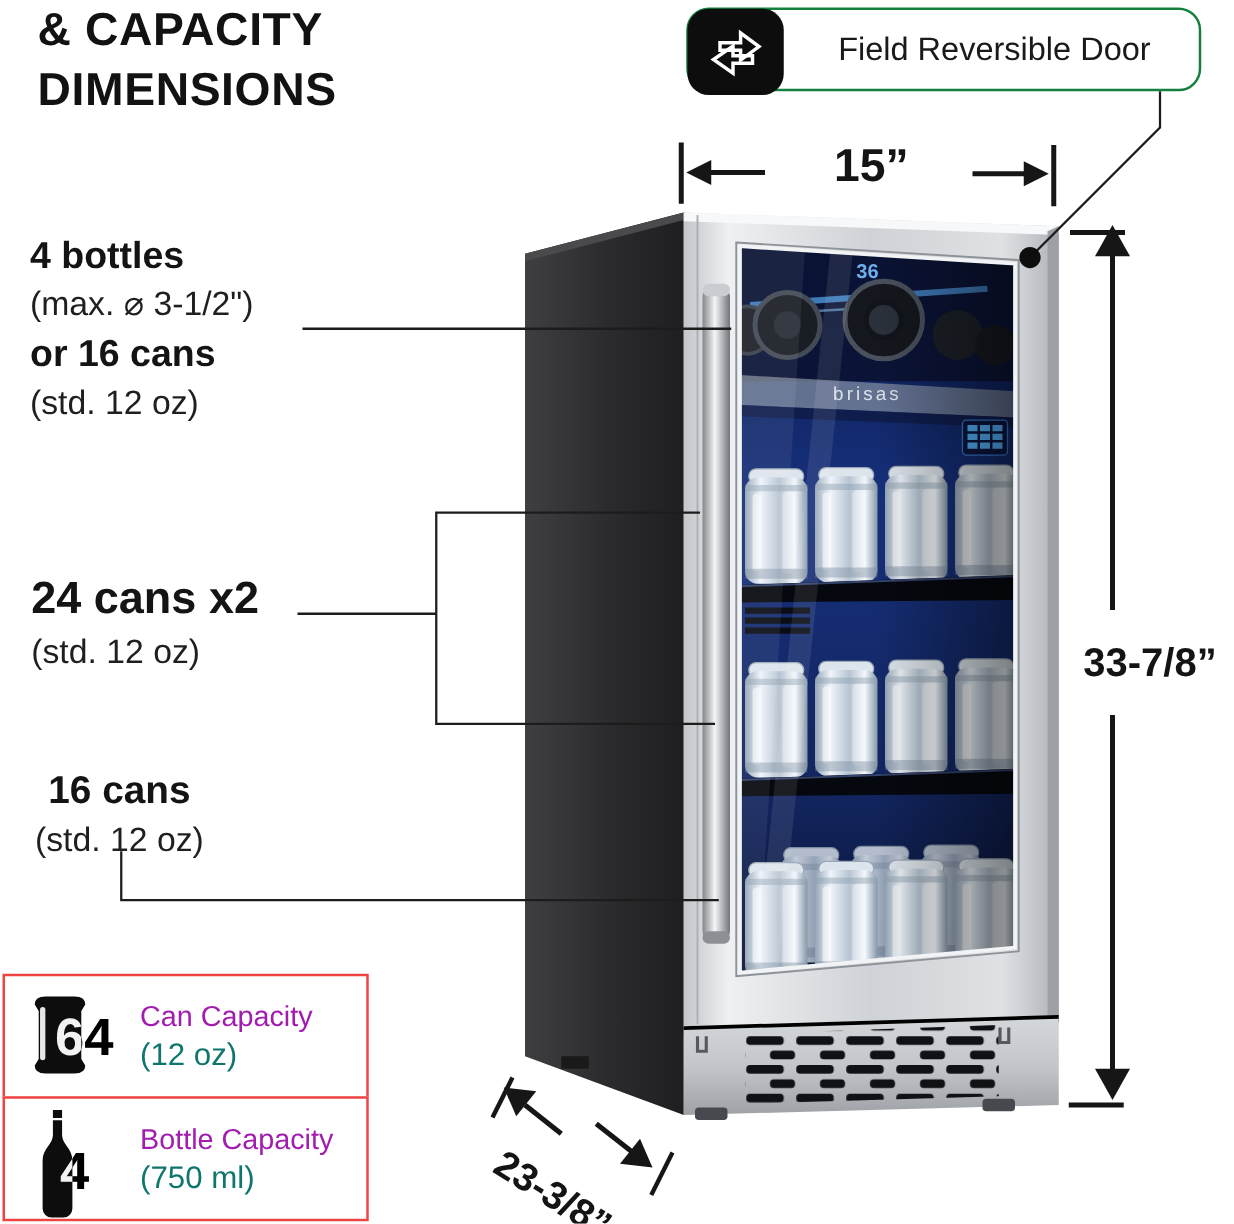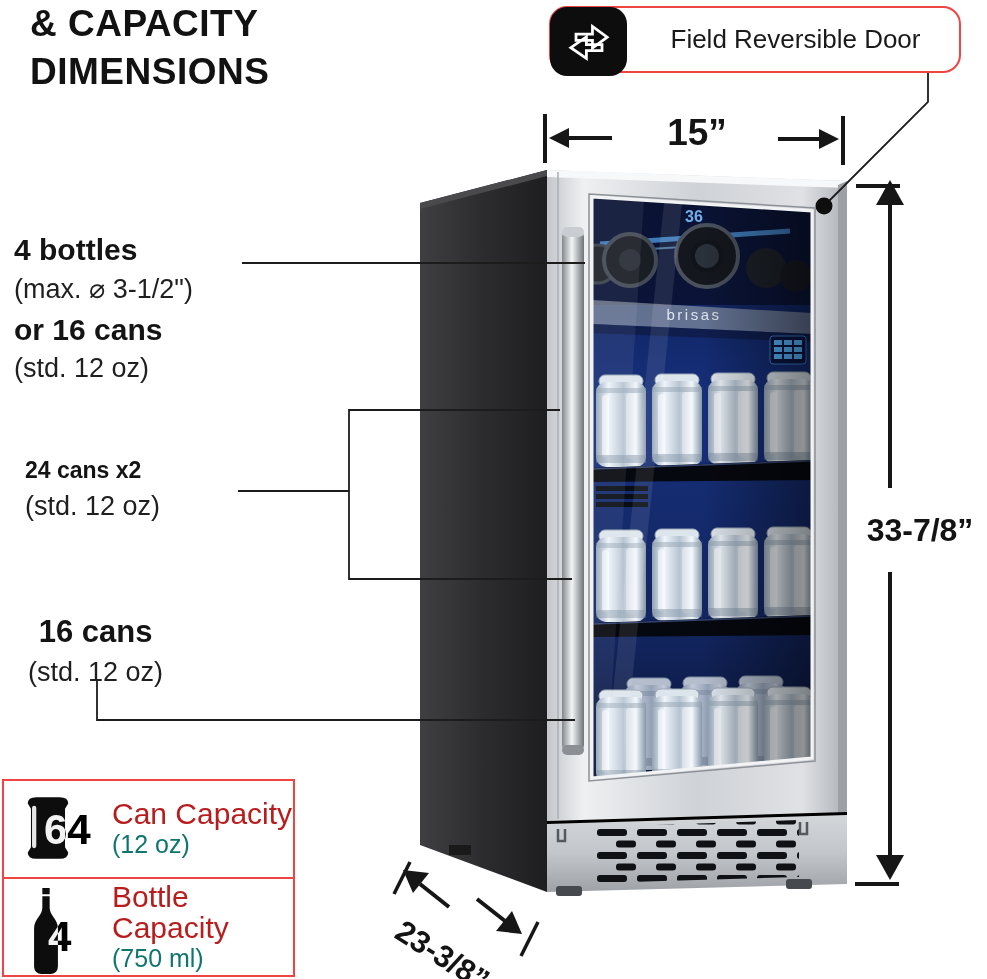--- a/index.html
+++ b/index.html
@@ -4,21 +4,21 @@
 <style>
   html,body{margin:0;padding:0;background:#fff;}
   .stage{position:relative;width:987px;height:979px;background:#ffffff;overflow:hidden;
          font-family:"Liberation Sans","DejaVu Sans",sans-serif;color:#161616;}
   .abs{position:absolute;}
 
   
   .heading{left:30px;top:0px;font-size:37px;line-height:48px;font-weight:800;letter-spacing:0.5px;color:#121212;}
 
   
-  .pill{left:549px;top:6px;width:412px;height:67px;background:#fff;border:2px solid #ef4444;
+  .pill{left:549px;top:6px;width:412px;height:67px;background:#fff;border:2px solid #15803d;
         border-radius:18px;box-sizing:border-box;display:flex;align-items:center;}
   .pill-icon{position:absolute;left:-1px;top:-1px;width:77px;height:69px;background:#0d0d0d;border-radius:17px;
              display:flex;align-items:center;justify-content:center;}
   .pill-label{position:absolute;left:95px;right:14px;text-align:center;font-size:26px;font-weight:500;color:#1a1a1a;}
 
   
   .note-title{font-weight:800;font-size:30px;color:#141414;}
   .note-sub{font-weight:400;font-size:27px;color:#1f1f1f;}
 
   
@@ -29,21 +29,21 @@
 
   
   .cards{left:2px;top:779px;width:293px;}
   .card{position:relative;box-sizing:border-box;width:293px;height:100px;border:2px solid #ef4444;background:#fff;}
   .card+.card{margin-top:-2px;}
   .card-icon{position:absolute;left:14px;top:8px;width:92px;height:84px;}
   .card-num{position:absolute;font-weight:800;font-size:42px;color:#ffffff;mix-blend-mode:difference;}
   .num-can{left:26px;top:17px;}
   .num-bottle{left:30px;top:26px;}
   .card-text{position:absolute;left:108px;top:50%;transform:translateY(-50%);}
-  .card-label{font-size:30px;font-weight:500;color:#b91c1c;line-height:31px;}
+  .card-label{font-size:23px;font-weight:500;color:#a21caf;line-height:31px;}
   .card-sub{font-size:25px;font-weight:400;color:#0f766e;line-height:31px;}
 
   svg text{font-family:"Liberation Sans","DejaVu Sans",sans-serif;}
 </style>
 </head>
 <body>
 
 <div class="stage">
 
   <svg class="abs" style="left:0;top:0" width="987" height="979" viewBox="0 0 987 979">
@@ -271,29 +271,29 @@
         </g>
       </svg>
     </div>
     <div class="pill-label">Field Reversible Door</div>
   </div>
 
   <div class="abs dim dim-w">15”</div>
   <div class="abs dim dim-h">33-7/8”</div>
   <div class="abs dim dim-d">23-3/8”</div>
 
-  <div class="abs" style="left:14px;top:188px;margin-top:45px;">
+  <div class="abs" style="left:24px;top:188px;">
     <div class="note-title">4 bottles</div>
     <div class="note-sub" style="margin-top:6px;">(max. ⌀ 3-1/2")</div>
     <div class="note-title" style="margin-top:8px;">or 16 cans</div>
     <div class="note-sub" style="margin-top:6px;">(std. 12 oz)</div>
   </div>
 
   <div class="abs" style="left:25px;top:457px;">
-    <div class="note-title" style="font-size:23px;">24 cans x2</div>
+    <div class="note-title" style="font-size:36px;">24 cans x2</div>
     <div class="note-sub" style="margin-top:7px;">(std. 12 oz)</div>
   </div>
 
   <div class="abs" style="left:28px;top:614px;">
     <div class="note-title" style="font-size:31px;text-align:center;">16 cans</div>
     <div class="note-sub" style="margin-top:7px;">(std. 12 oz)</div>
   </div>
 
   <div class="abs cards">
     <div class="card">

